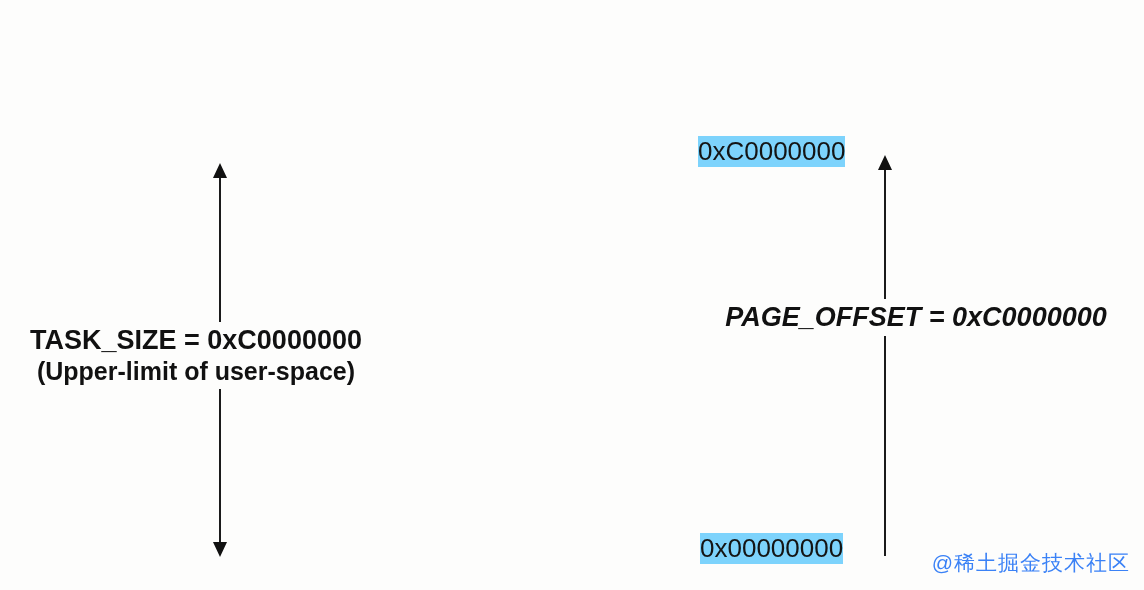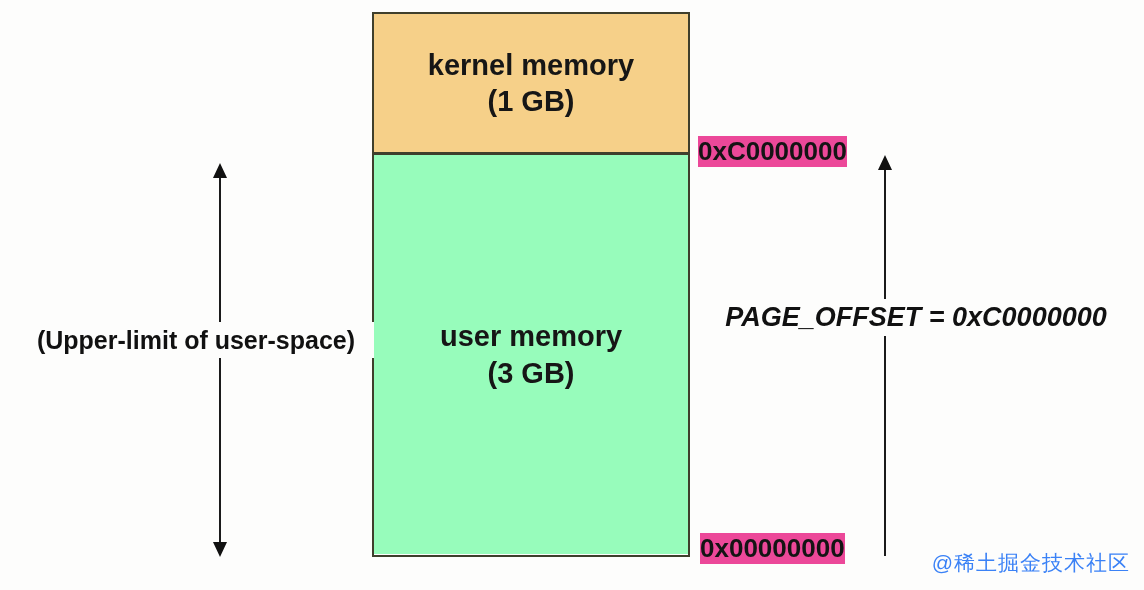--- a/index.html
+++ b/index.html
@@ -85,24 +85,24 @@
   }
   .note .l1{ font-weight:bold; font-size:27px; white-space:nowrap; }
   .note .l2{ font-weight:bold; font-size:25px; white-space:nowrap; margin-top:1px; }
   .note-left{ left:18px; top:322px; width:356px; }
   .note-right{ left:712px; top:299px; width:408px;font-style:italic; }
 
   .addr{
     position:absolute;
     z-index:2;
     font-size:26px;
-    font-weight:700;
+    font-weight:400;
     color:#141414;
     white-space:nowrap;
-    background:#ec4899;
+    background:#7dd3fc;
   }
   .addr-upper{ left:698px; top:136px; }
   .addr-lower{ left:700px; top:533px; }
 
   .watermark{
     position:absolute;
     right:14px;
     bottom:13px;
     z-index:2;
     font-size:21px;
@@ -119,35 +119,26 @@
     <div class="head-up"></div>
     <div class="shaft"></div>
     <div class="head-down"></div>
   </div>
 
   <div class="v-arrow arrow-right">
     <div class="head-up"></div>
     <div class="shaft"></div>
   </div>
 
-  <div class="mem-box">
-    <div class="mem-section mem-kernel" style="background:#f6d089;">
-      <div>kernel memory</div>
-      <div>(1 GB)</div>
-    </div>
-    <div class="mem-section mem-user" style="background:#97fcbb;">
-      <div>user memory</div>
-      <div>(3 GB)</div>
-    </div>
-  </div>
 
   <div class="addr addr-upper">0xC0000000</div>
   <div class="addr addr-lower">0x00000000</div>
 
   <div class="note note-left">
+    <div class="l1">TASK_SIZE = 0xC0000000</div>
     <div class="l2">(Upper-limit of user-space)</div>
   </div>
 
   <div class="note note-right">
     <div class="l1">PAGE_OFFSET = 0xC0000000</div>
   </div>
 
   <div class="watermark">@稀土掘金技术社区</div>
 
 </div>

